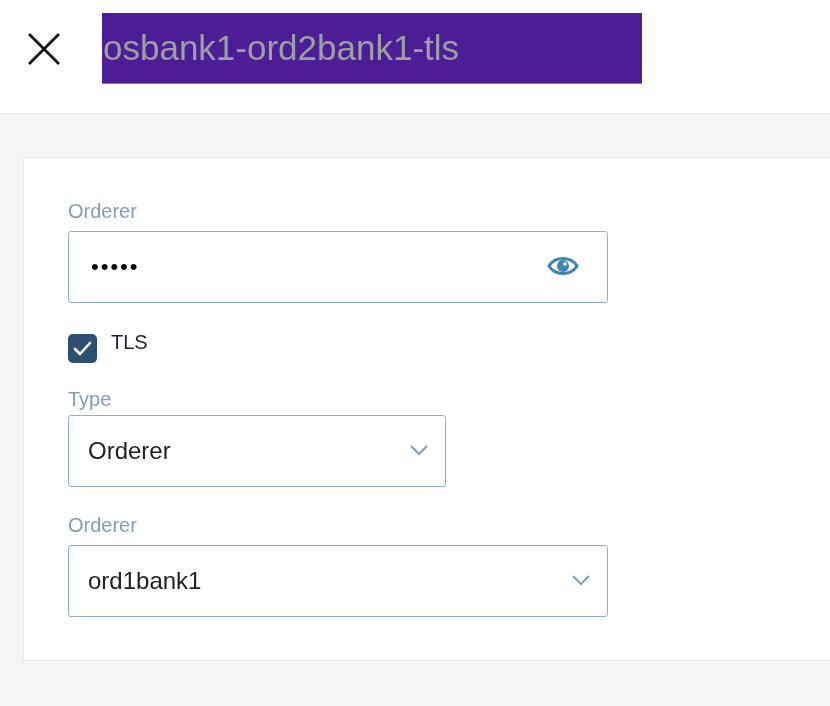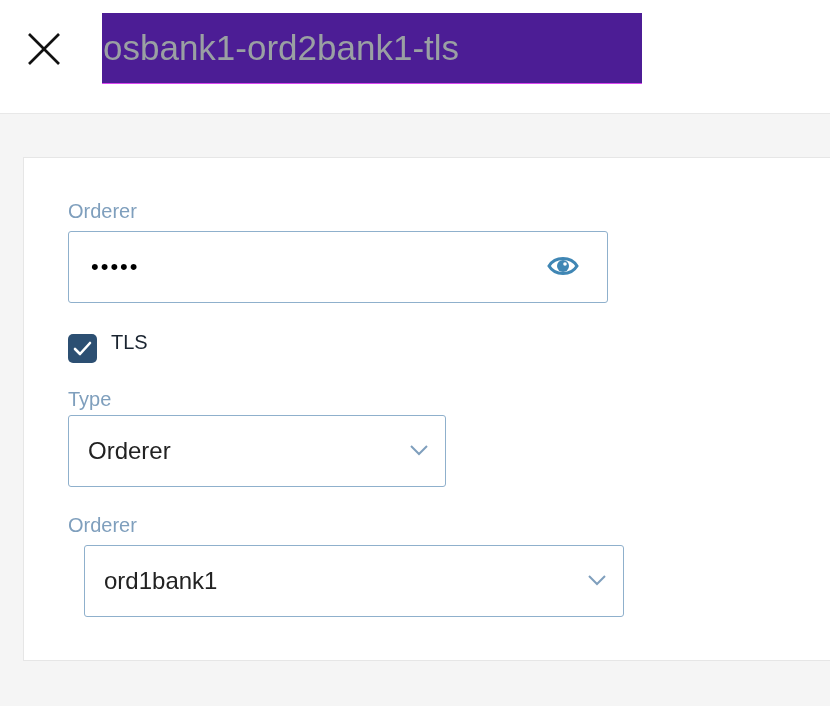--- a/index.html
+++ b/index.html
@@ -92,18 +92,18 @@
 
 <span class="label" style="left:68px; top:388px;">Type</span>
 <div class="field" style="left:68px; top:415px; width:378px; height:72px;">
   <span class="field-value" style="top:21px;">Orderer</span>
   <svg class="chev" style="right:16px; top:27px;" viewBox="0 0 20 14">
     <polyline points="2,3 10,11 18,3" fill="none" stroke="#7f9fbd" stroke-width="2"></polyline>
   </svg>
 </div>
 
 <span class="label" style="left:68px; top:514px;">Orderer</span>
-<div class="field" style="left:68px; top:545px; width:540px; height:72px;margin-left:16px;">
+<div class="field" style="left:68px; top:545px; width:540px; height:72px;">
   <span class="field-value" style="top:21px;">ord1bank1</span>
   <svg class="chev" style="right:16px; top:27px;" viewBox="0 0 20 14">
     <polyline points="2,3 10,11 18,3" fill="none" stroke="#7f9fbd" stroke-width="2"></polyline>
   </svg>
 </div>
 
 </body></html>

